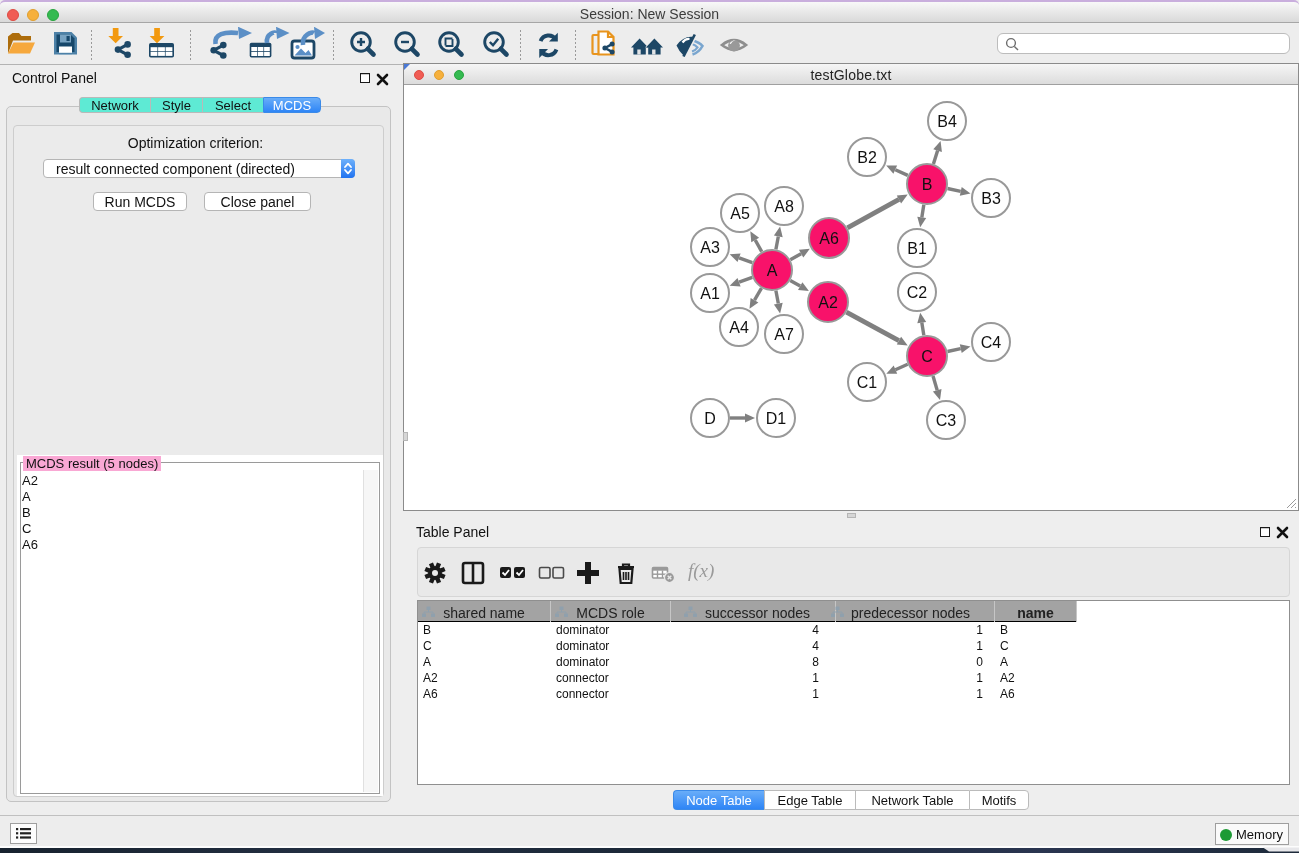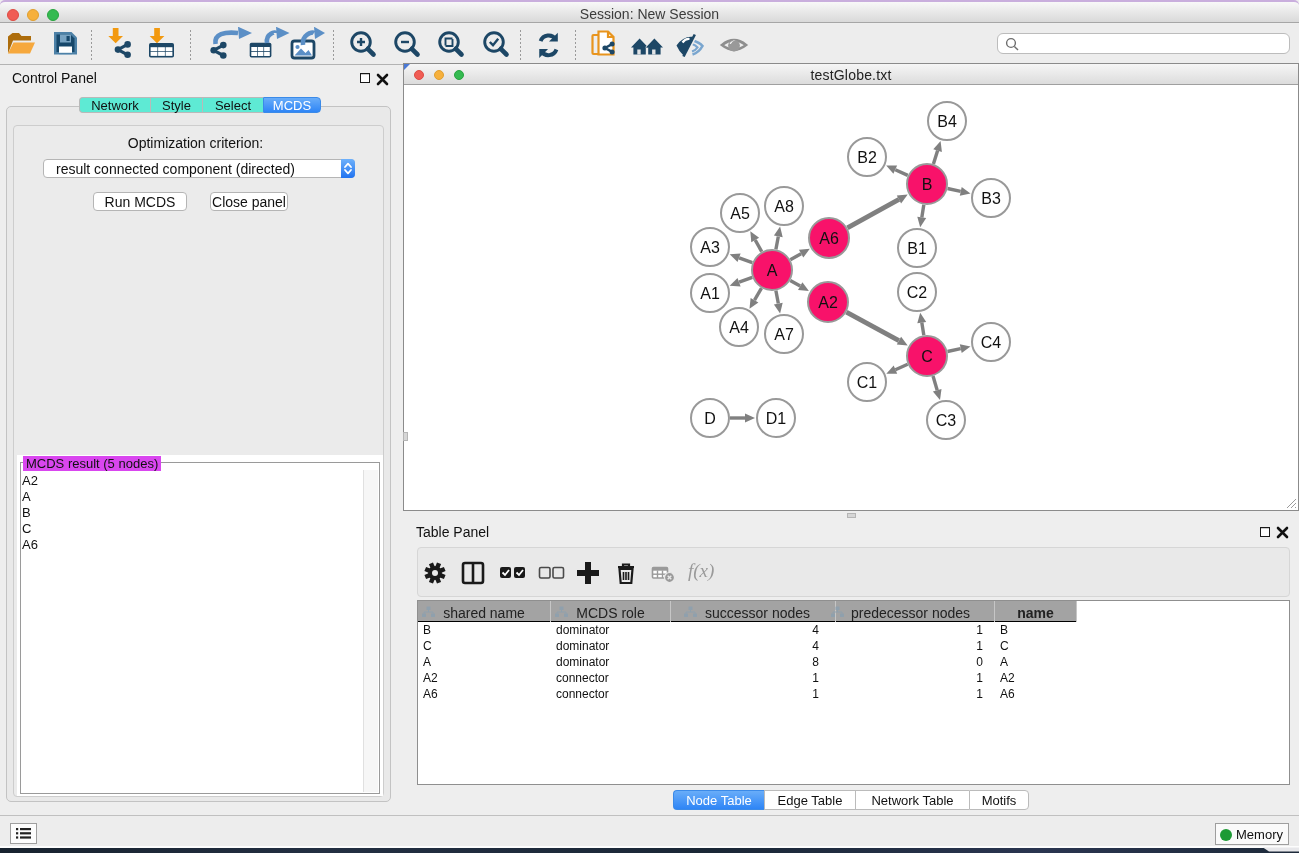--- a/index.html
+++ b/index.html
@@ -38,21 +38,21 @@
 #dropdown { left:43px; top:159px; width:312px; height:19px; background:#fff;
   border:1px solid #b5b5b5; border-radius:4px; font-size:14px; color:#111;
   padding:1px 0 0 12px; }
 #dd-btn { left:341px; top:159px; width:14px; height:19px;
   background:linear-gradient(#6eb1fb,#2173f0); border-radius:0 4px 4px 0; }
 .btn { position:absolute; height:19px; background:#fff; border:1px solid #b5b5b5;
   border-radius:4px; font-size:14px; color:#111; text-align:center; padding-top:1px; }
 
 #fieldset { left:17px; top:455px; width:366px; height:341px; background:#fff; }
 #fs-border { left:20px; top:462px; width:360px; height:332px; border:1px solid #9a9a9a; }
-#fs-title { left:23px; top:456px; font-size:13px; color:#111; background:#d946ef; padding:0 3px; }
+#fs-title { left:23px; top:456px; font-size:13px; color:#111; background:#f9a8d4; padding:0 3px; }
 #fs-list { left:22px; top:473px; width:340px; font-size:13px; color:#111; line-height:16px; }
 #fs-scroll { left:363px; top:470px; width:15px; height:322px; background:#f6f6f6;
   border-left:1px solid #e0e0e0; }
 
 #netwin { left:403px; top:63px; width:896px; height:448px; background:#fff;
   border:1px solid #8b8b8b; }
 #net-title { left:0px; top:0px; width:894px; height:21px;
   background:linear-gradient(#f6f6f6,#dcdcdc); border-bottom:1px solid #9f9f9f; }
 #net-title .title { position:absolute; left:0; right:0; top:3px; text-align:center;
   font-size:14px; color:#222; letter-spacing:0.2px; }
@@ -250,21 +250,21 @@
     <div class="tab last sel" style="width:58px;">MCDS</div>
 </div>
 <div id="cp-inner" class="abs"></div>
 <div id="opt-label" class="abs">Optimization criterion:</div>
 <div id="dropdown" class="abs">result connected component (directed)</div>
 <div id="dd-btn" class="abs"><svg width="14" height="19" viewBox="0 0 14 19">
       <path d="M4 8 L7 4.6 L10 8" stroke="#fff" stroke-width="1.8" fill="none" stroke-linecap="round" stroke-linejoin="round"></path>
       <path d="M4 11 L7 14.4 L10 11" stroke="#fff" stroke-width="1.8" fill="none" stroke-linecap="round" stroke-linejoin="round"></path>
     </svg></div>
 <div class="btn abs" style="left:93px;top:192px;width:94px;">Run MCDS</div>
-<div class="btn abs" style="left:210px;top:192px;width:78px;">Close panel</div>
+<div class="btn abs" style="left:204px;top:192px;width:107px;">Close panel</div>
 <div id="fieldset" class="abs"></div>
 <div id="fs-border" class="abs"></div>
 <div id="fs-title" class="abs">MCDS result (5 nodes)</div>
 <div id="fs-list" class="abs">A2<br>A<br>B<br>C<br>A6</div>
 <div id="fs-scroll" class="abs"></div>
 
 <div id="netwin" class="abs">
   <svg style="position:absolute;left:0;top:0;" width="6" height="6" viewBox="0 0 6 6">
       <path d="M0 0 H6 L0 6 z" fill="#4a79d6"></path>
     </svg>

